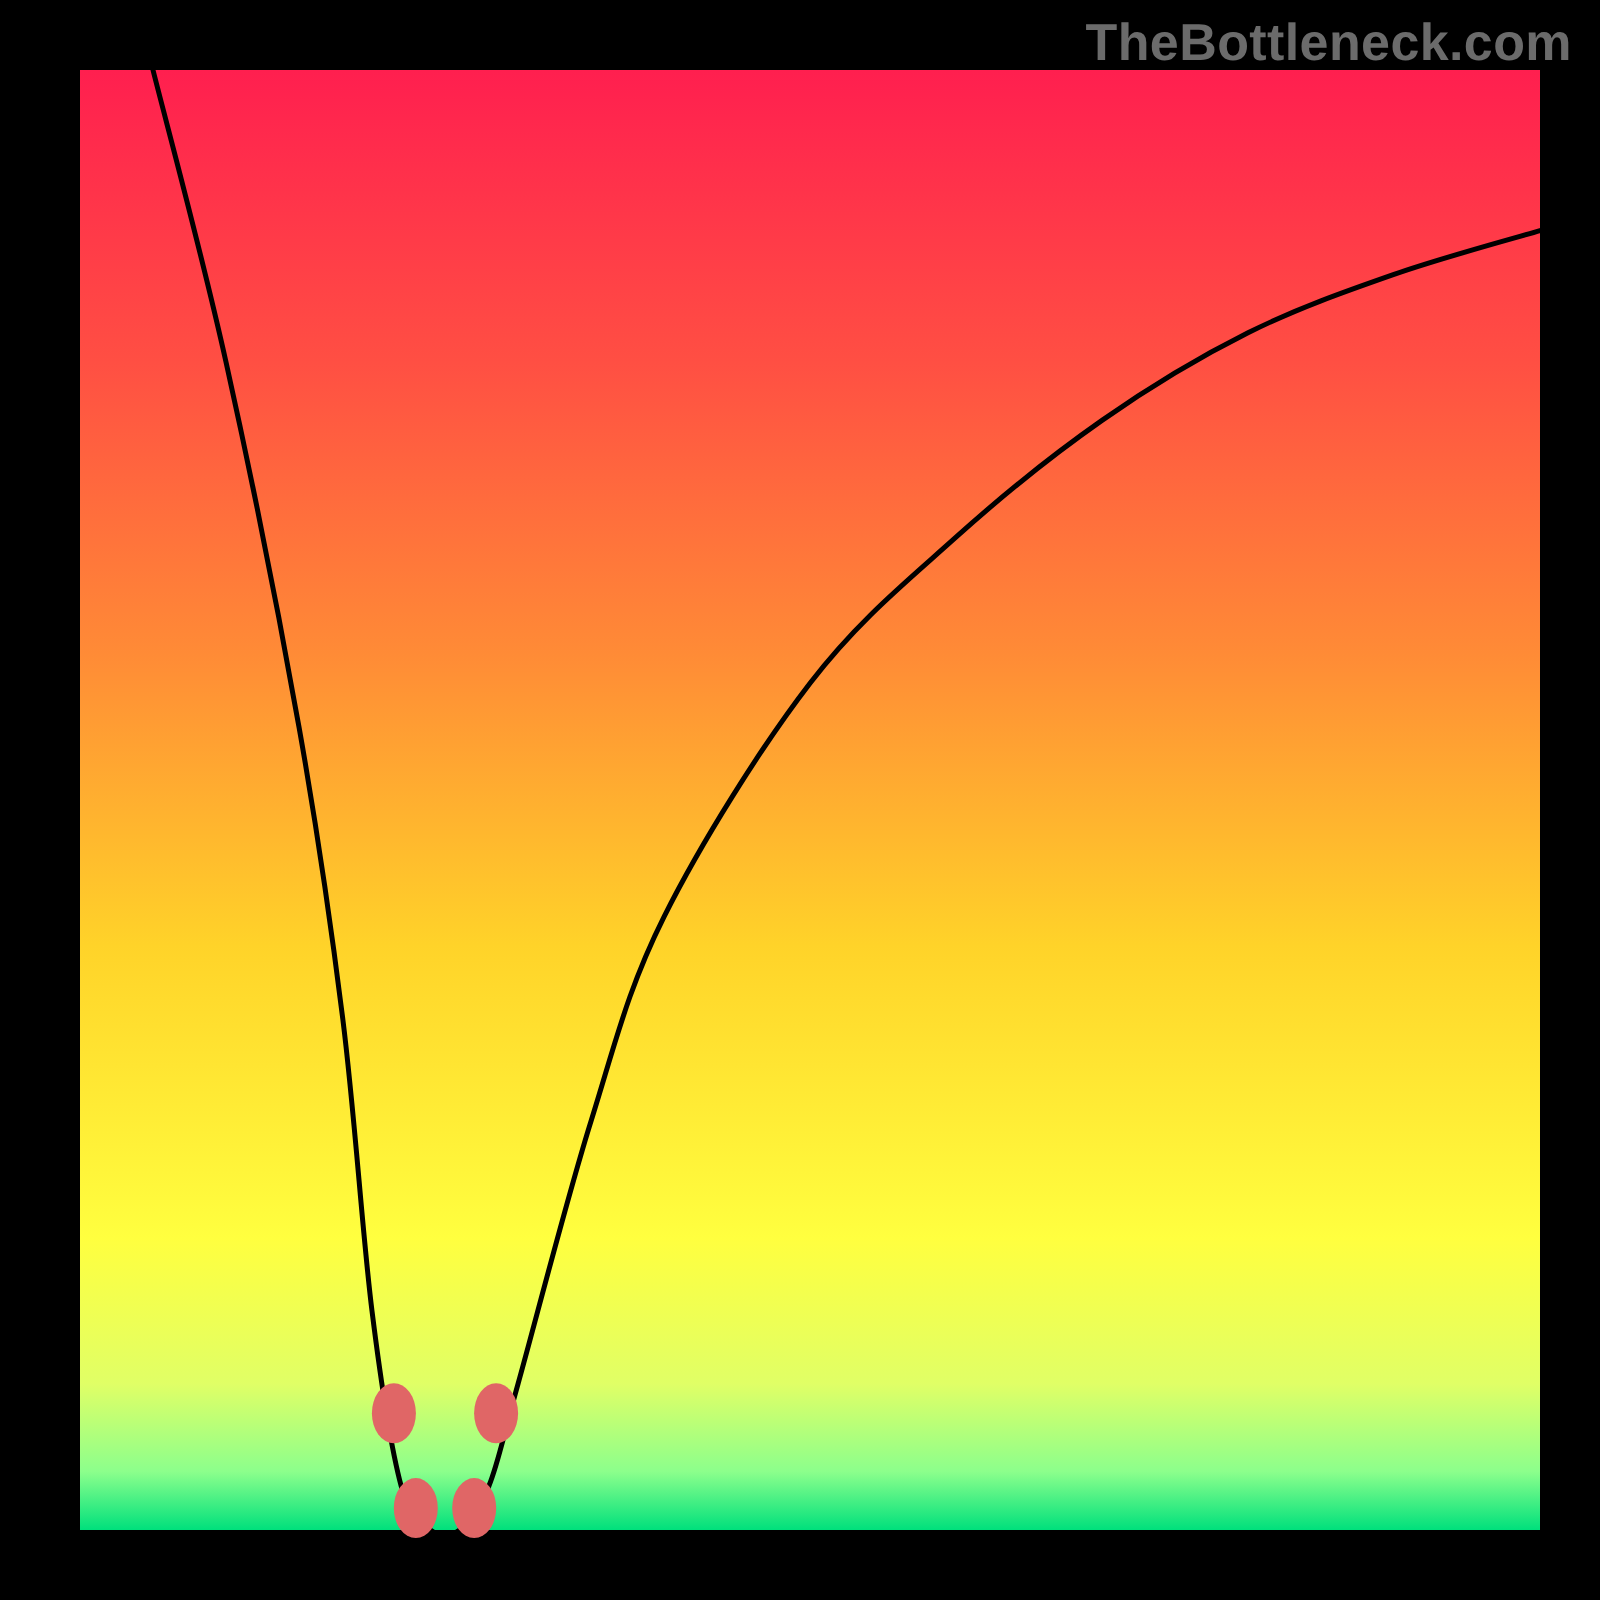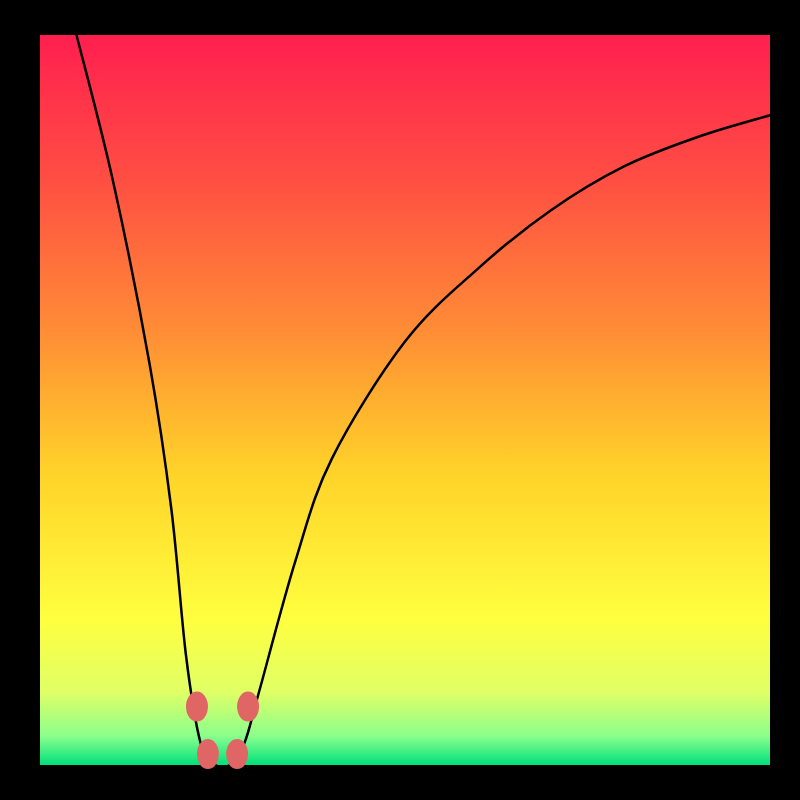--- a/index.html
+++ b/index.html
@@ -55,20 +55,21 @@
   }
   .marker {
     fill: #e06666;
     stroke: none;
   }
 </style>
 </head>
 <body>
 
 <div class="frame">
+  <div class="watermark">TheBottleneck.com</div>
   <div class="plot">
     <svg class="curve" viewBox="0 0 730 730" preserveAspectRatio="none">
       <path id="curvePath" fill="none" stroke="#000000" stroke-width="2.5" stroke-linecap="round" d="M 36.5 0 C 42.583333333333336 24.333333333333332, 60.833333333333336 91.25, 73 146 C 85.16666666666667 200.75, 99.76666666666667 273.74999999999994, 109.5 328.49999999999994 C 119.23333333333333 383.24999999999994, 125.31666666666668 425.8333333333333, 131.4 474.5 C 137.48333333333335 523.1666666666666, 141.13333333333333 581.5666666666666, 146 620.5 C 150.86666666666667 659.4333333333334, 155.73333333333332 689.85, 160.6 708.1 C 165.46666666666667 726.35, 170.33333333333331 726.35, 175.2 730 C 180.06666666666666 733.65, 184.93333333333334 733.65, 189.8 730 C 194.66666666666669 726.35, 199.53333333333333 720.2666666666667, 204.4 708.1 C 209.26666666666668 695.9333333333334, 210.48333333333335 687.4166666666666, 219 657 C 227.51666666666665 626.5833333333334, 243.33333333333331 564.5333333333333, 255.49999999999997 525.6 C 267.66666666666663 486.6666666666667, 273.75 459.90000000000003, 292 423.40000000000003 C 310.25 386.90000000000003, 340.6666666666667 338.23333333333335, 365 306.6 C 389.3333333333333 274.9666666666667, 413.6666666666667 255.49999999999997, 438 233.59999999999997 C 462.3333333333333 211.69999999999996, 486.66666666666663 192.23333333333335, 510.99999999999994 175.20000000000005 C 535.3333333333333 158.16666666666674, 559.6666666666666 143.56666666666675, 584 131.4000000000001 C 608.3333333333334 119.23333333333342, 632.6666666666666 110.71666666666674, 657 102.20000000000005 C 681.3333333333334 93.68333333333335, 717.8333333333334 83.94999999999997, 730 80.29999999999995"></path>
       <g id="markerGroup">
           <ellipse cx="156.95" cy="671.6" rx="11" ry="15" class="marker" fill="#e06666"></ellipse>
           <ellipse cx="208.04999999999998" cy="671.6" rx="11" ry="15" class="marker" fill="#e06666"></ellipse>
           <ellipse cx="167.9" cy="719.05" rx="11" ry="15" class="marker" fill="#e06666"></ellipse>
           <ellipse cx="197.10000000000002" cy="719.05" rx="11" ry="15" class="marker" fill="#e06666"></ellipse>
         </g>
     </svg>

